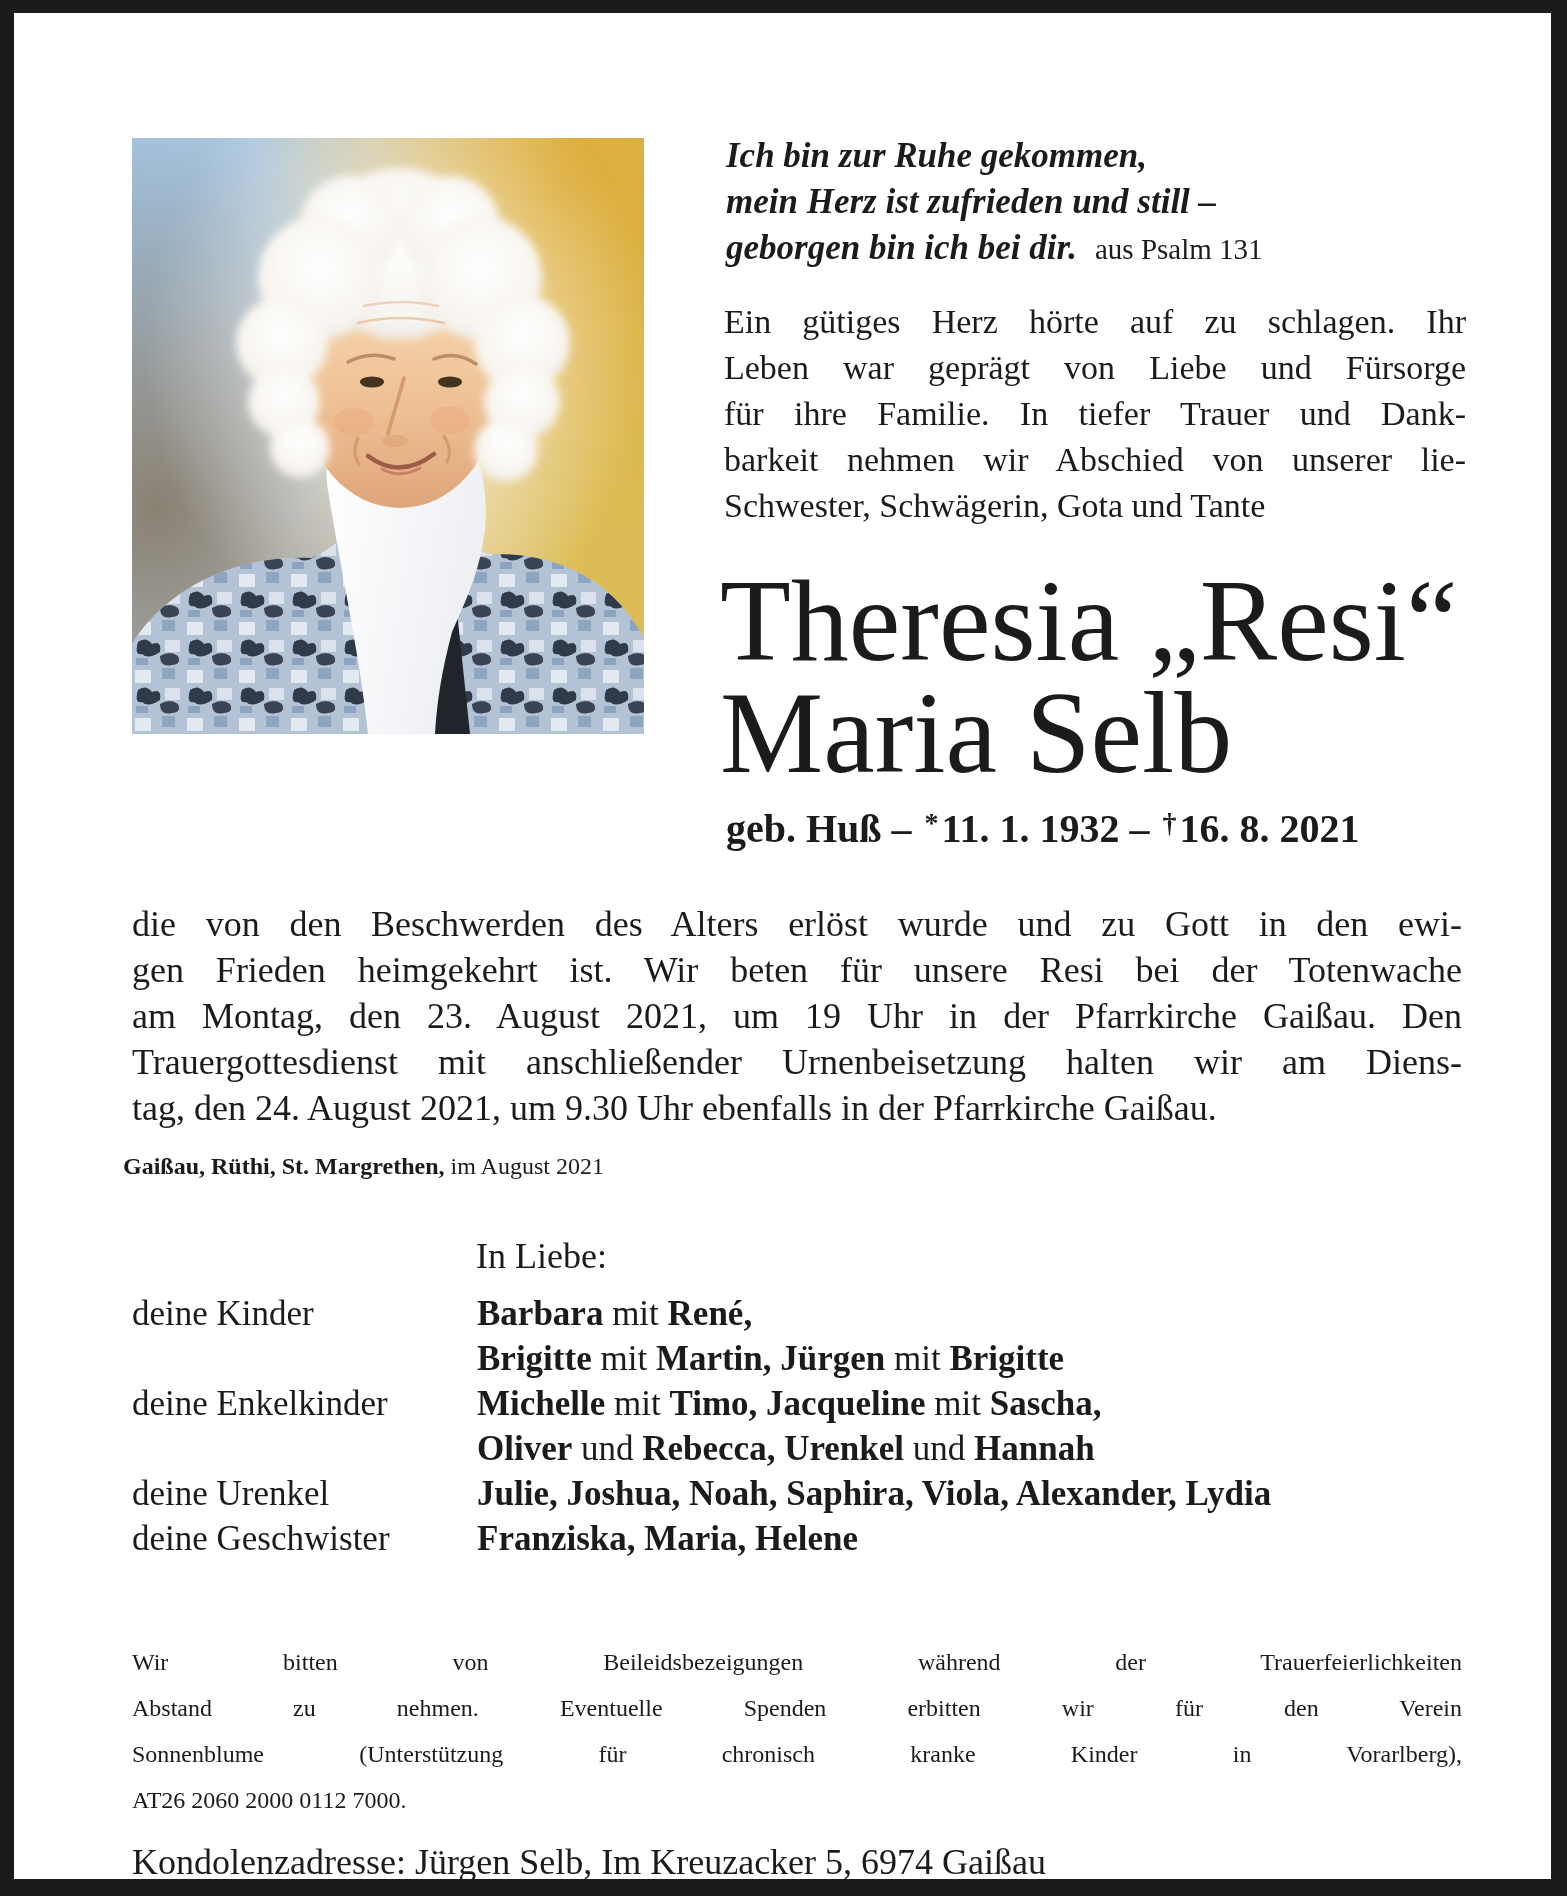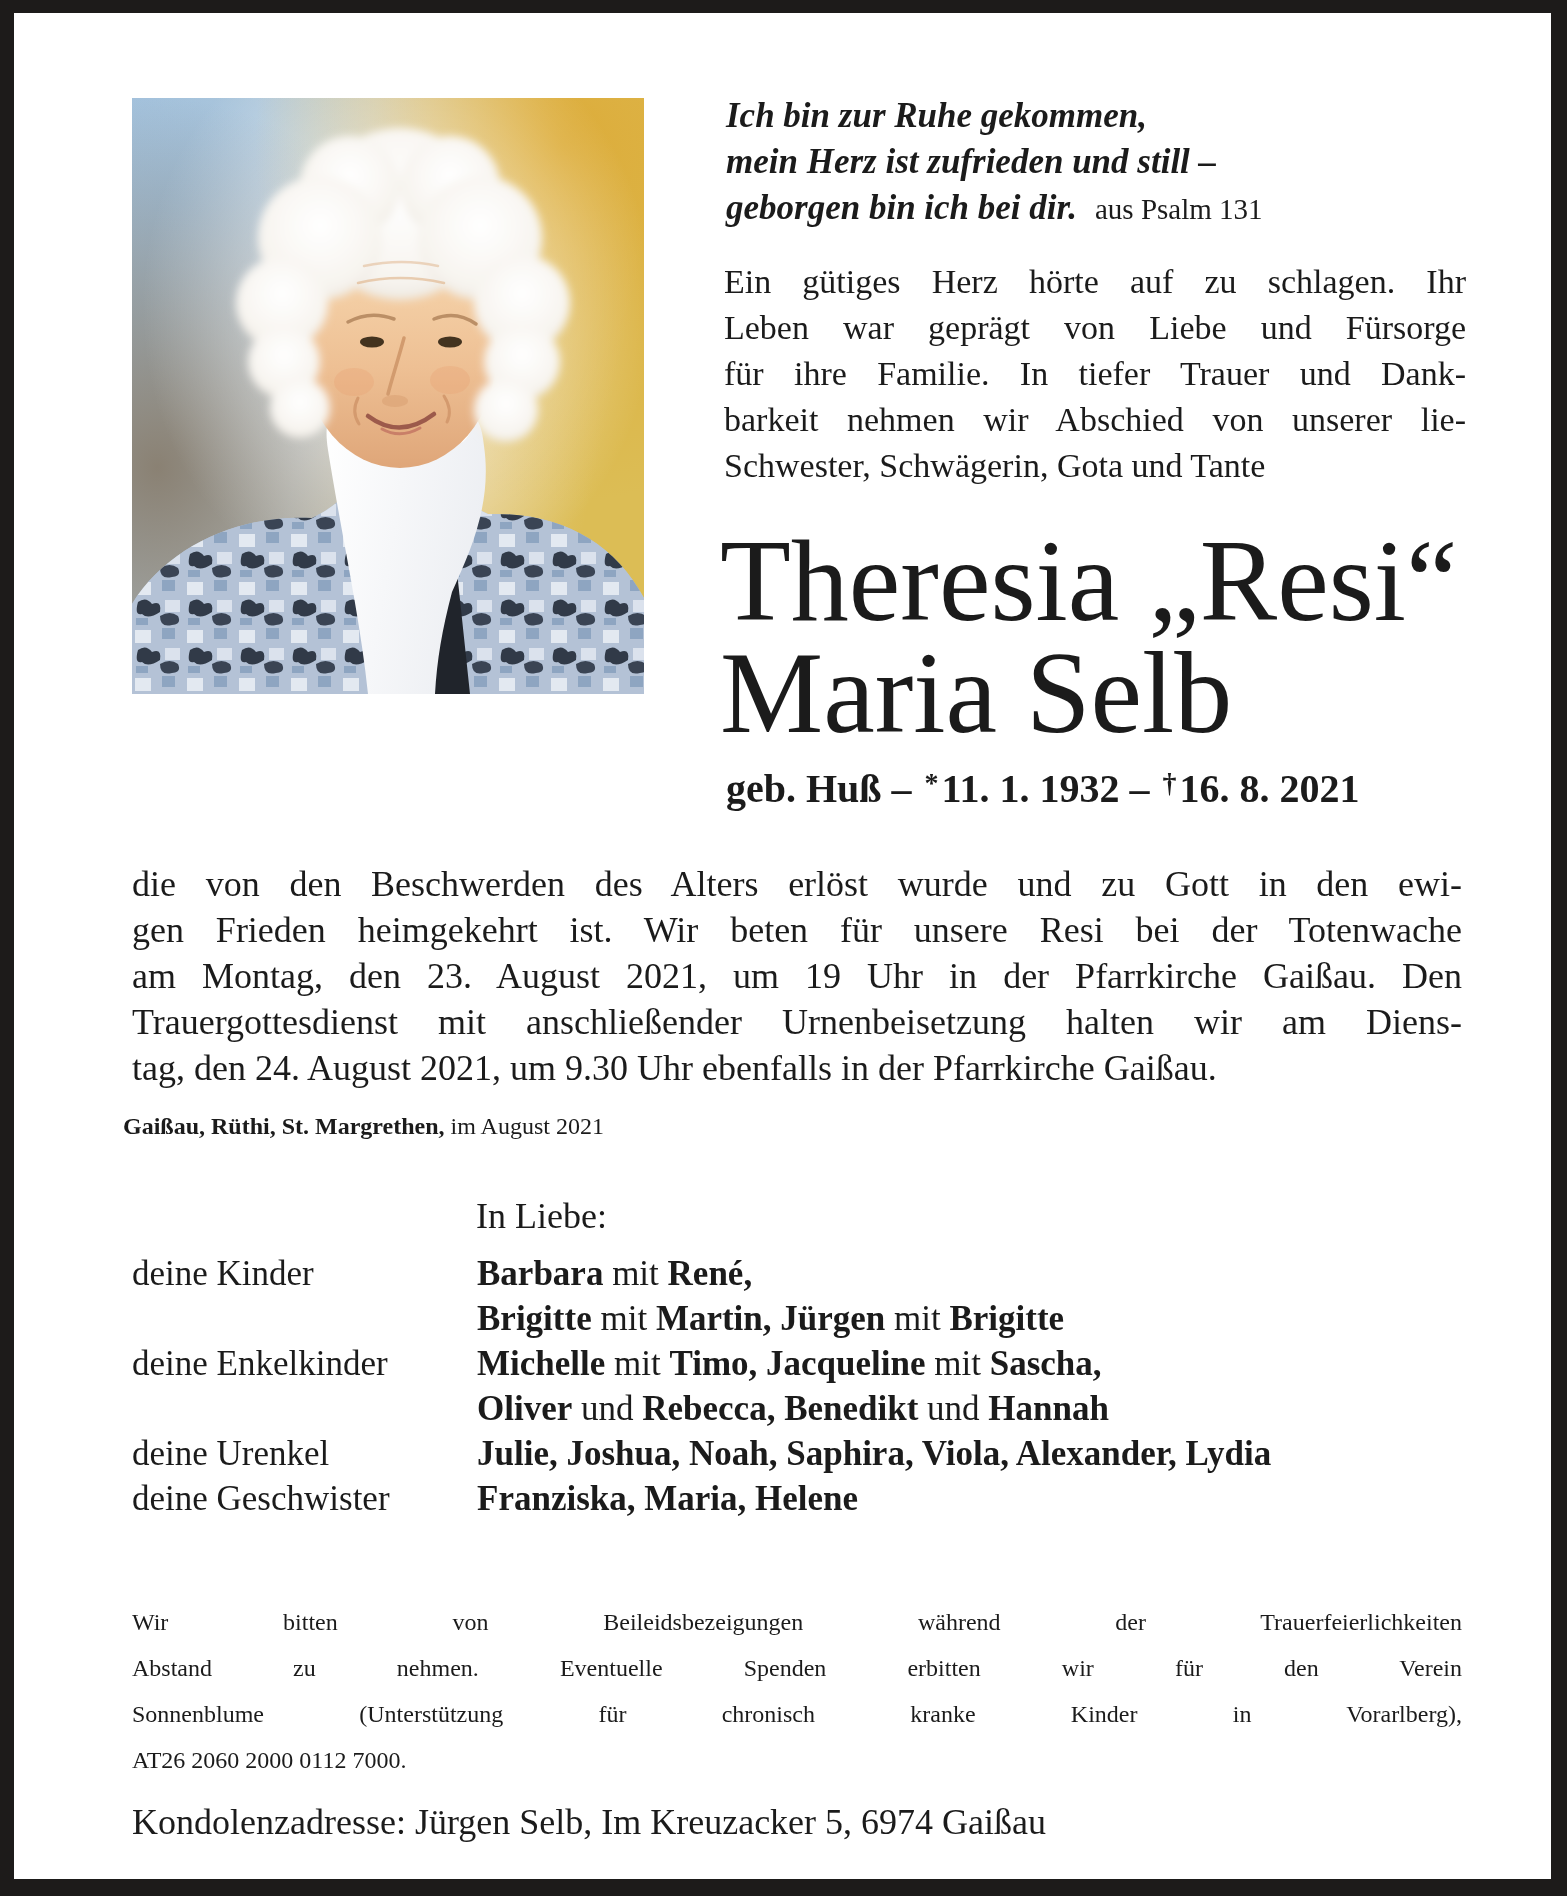--- a/index.html
+++ b/index.html
@@ -8,21 +8,21 @@
     width:1567px;height:1896px;
     background:#1d1b1a;
     font-family:"Liberation Serif","DejaVu Serif",serif;
     color:#1b1b1b;
     overflow:hidden;
   }
   .card{
     position:absolute;left:14px;top:13px;right:16px;bottom:17px;
     background:#ffffff;
   }
-  .abs{position:absolute;}
+  .abs{position:absolute;margin-top:40px;}
   .tline{line-height:inherit;}
   
   .just{text-align:justify;overflow:hidden;}
   .just::after{content:"";display:inline-block;width:100%;}
   #quote{left:712px;top:80px;width:748px;font-style:italic;font-size:35px;line-height:46px;font-weight:700;}
   #quote .attr{font-style:normal;font-weight:400;font-size:29px;margin-left:18px;}
   #intro{left:710px;top:246px;width:742px;font-size:34px;line-height:46px;}
   #intro .just{height:46px;}
   #name-heading{left:706px;top:512px;font-size:116px;line-height:112px;white-space:nowrap;}
   #dates{left:712px;top:752px;font-size:40px;font-weight:700;white-space:nowrap;}
@@ -199,21 +199,21 @@
       <div class="frow">
         <div class="flabel"></div>
         <div class="fnames"><span class="b">Brigitte</span><span> mit </span><span class="b">Martin, Jürgen</span><span> mit </span><span class="b">Brigitte</span></div>
       </div>
       <div class="frow">
         <div class="flabel">deine Enkelkinder</div>
         <div class="fnames"><span class="b">Michelle</span><span> mit </span><span class="b">Timo, Jacqueline</span><span> mit </span><span class="b">Sascha,</span></div>
       </div>
       <div class="frow">
         <div class="flabel"></div>
-        <div class="fnames"><span class="b">Oliver</span><span> und </span><span class="b">Rebecca, Benedikt</span><span> und </span><span class="b">Hannah</span></div>
+        <div class="fnames"><span class="b">Oliver</span><span> und </span><span class="b">Rebecca, Urenkel</span><span> und </span><span class="b">Hannah</span></div>
       </div>
       <div class="frow">
         <div class="flabel">deine Urenkel</div>
         <div class="fnames"><span class="b">Julie, Joshua, Noah, Saphira, Viola, Alexander, Lydia</span></div>
       </div>
       <div class="frow">
         <div class="flabel">deine Geschwister</div>
         <div class="fnames"><span class="b">Franziska, Maria, Helene</span></div>
       </div>
     </div>

